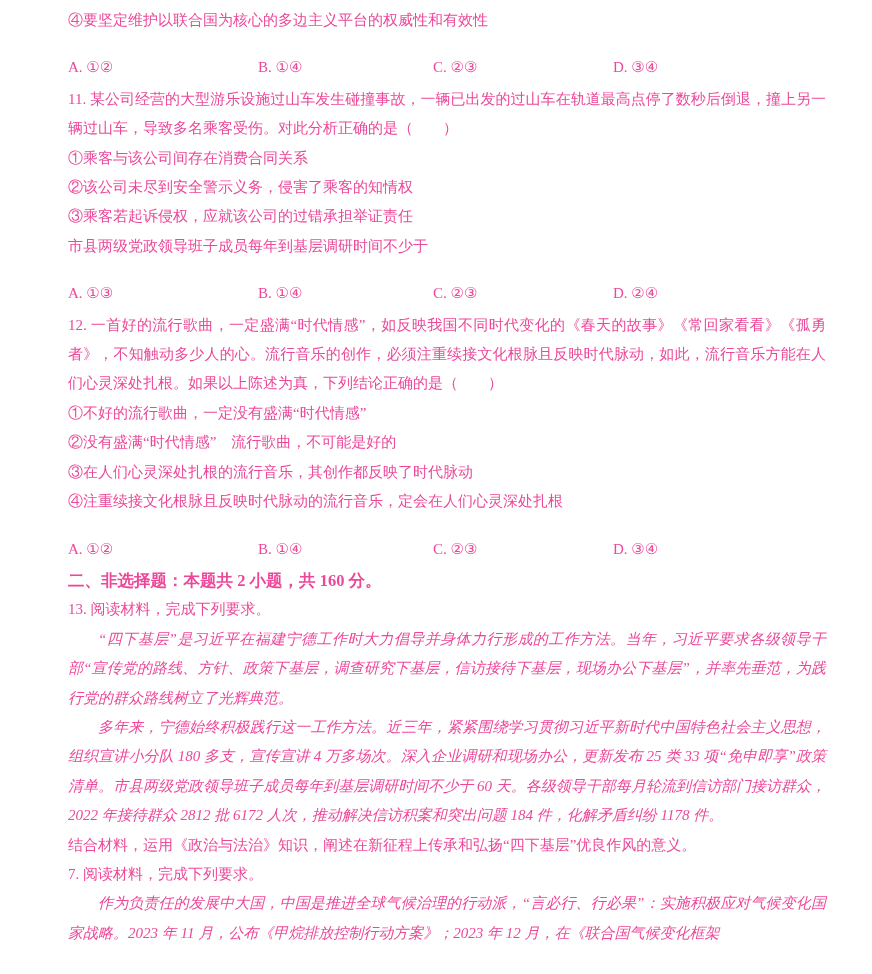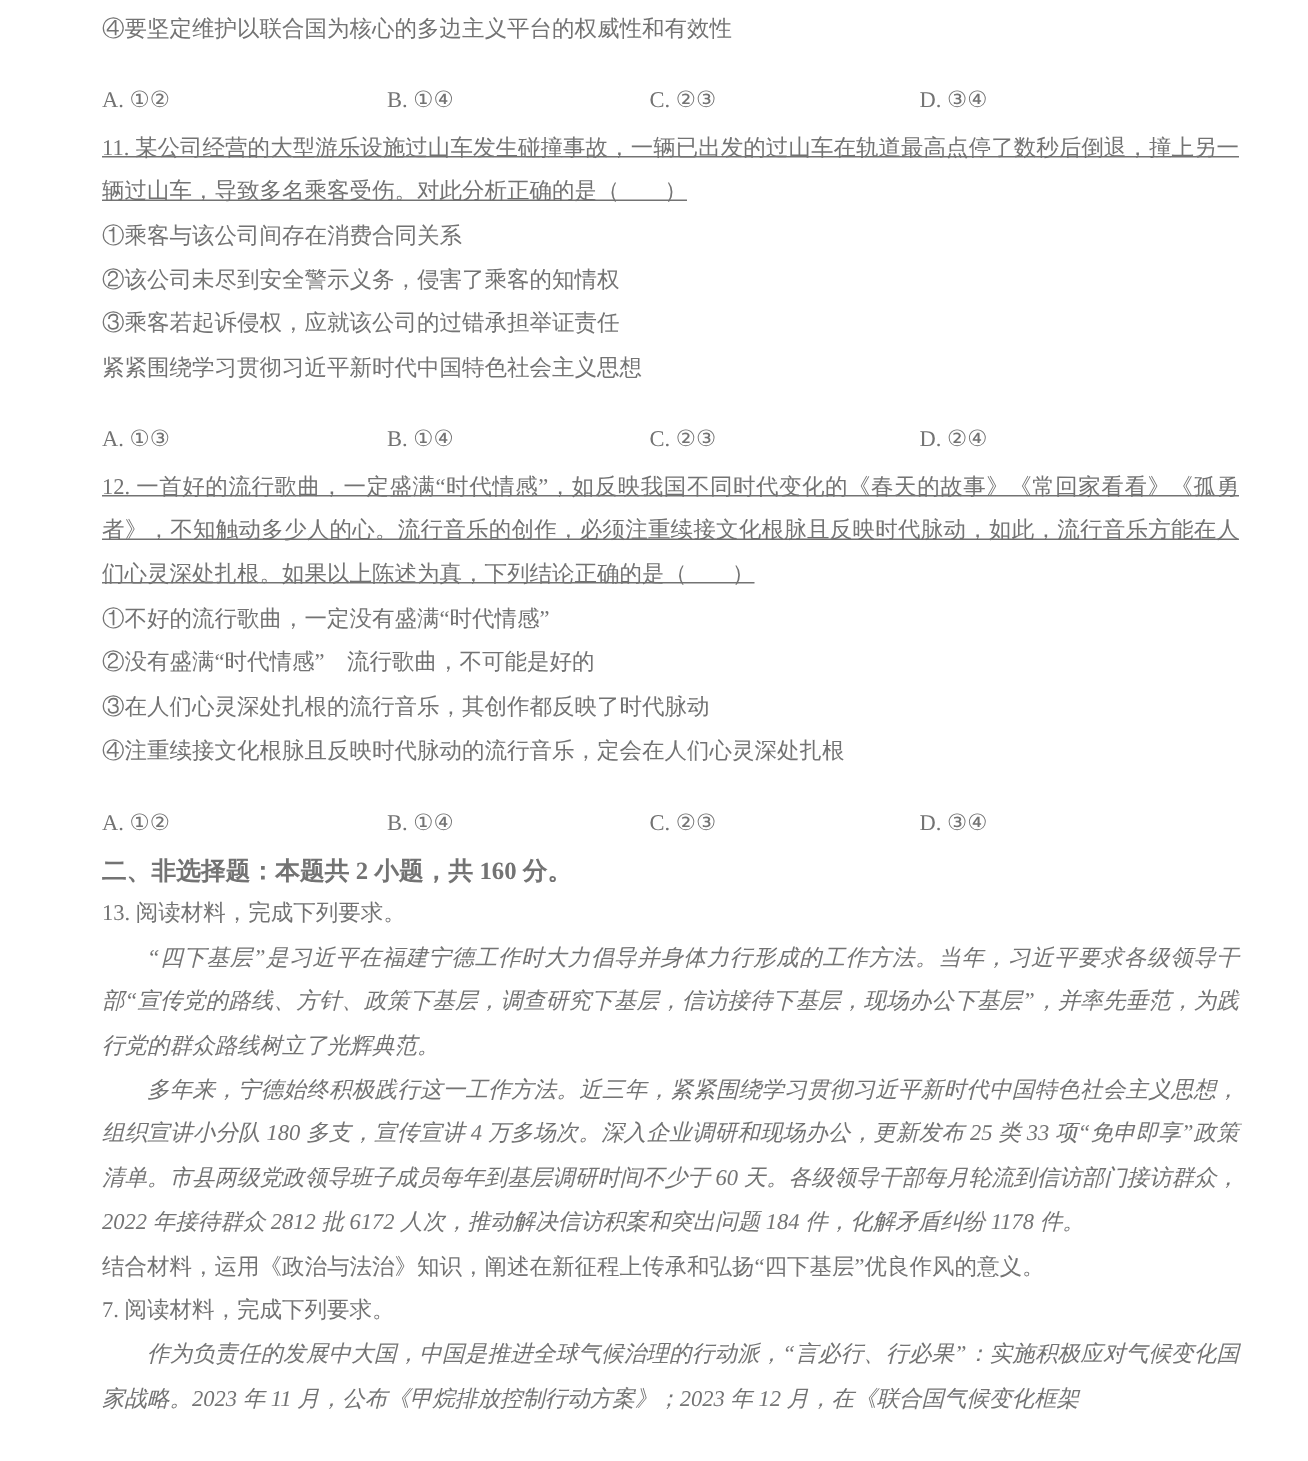--- a/index.html
+++ b/index.html
@@ -7,29 +7,29 @@
     padding: 0;
     background: #ffffff;
   }
   .page {
     position: relative;
     width: 872px;
     height: 974px;
     box-sizing: border-box;
     padding: 6px 46px 0 68px;
     background: #ffffff;
-    color: #737373;
+    color: #ec4899;
     font-family: "Liberation Serif", "DejaVu Serif", serif;
     font-size: 15px;
     line-height: 29.4px;
     text-align: justify;
     overflow: hidden;
   }
   .page p { margin: 0; }
-  .stem { margin-top: 5px; text-decoration: underline; }
+  .stem { margin-top: 5px; }
   .choices {
     display: grid;
     grid-template-columns: 190px 175px 180px 1fr;
     margin-top: 18px;
     margin-bottom: 2px;
     text-align: left;
   }
   .section-heading {
     font-weight: 700;
     font-size: 16.5px;
@@ -50,21 +50,21 @@
     <span>A. ①②</span>
     <span>B. ①④</span>
     <span>C. ②③</span>
     <span>D. ③④</span>
   </div>
 
   <p class="stem">11. 某公司经营的大型游乐设施过山车发生碰撞事故，一辆已出发的过山车在轨道最高点停了数秒后倒退，撞上另一辆过山车，导致多名乘客受伤。对此分析正确的是（　　）</p>
   <p>①乘客与该公司间存在消费合同关系</p>
   <p>②该公司未尽到安全警示义务，侵害了乘客的知情权</p>
   <p>③乘客若起诉侵权，应就该公司的过错承担举证责任</p>
-  <p>紧紧围绕学习贯彻习近平新时代中国特色社会主义思想</p>
+  <p>市县两级党政领导班子成员每年到基层调研时间不少于</p>
   <div class="choices">
     <span>A. ①③</span>
     <span>B. ①④</span>
     <span>C. ②③</span>
     <span>D. ②④</span>
   </div>
 
   <p class="stem">12. 一首好的流行歌曲，一定盛满“时代情感”，如反映我国不同时代变化的《春天的故事》《常回家看看》《孤勇者》，不知触动多少人的心。流行音乐的创作，必须注重续接文化根脉且反映时代脉动，如此，流行音乐方能在人们心灵深处扎根。如果以上陈述为真，下列结论正确的是（　　）</p>
   <p>①不好的流行歌曲，一定没有盛满“时代情感”</p>
   <p>②没有盛满“时代情感”　流行歌曲，不可能是好的</p>

